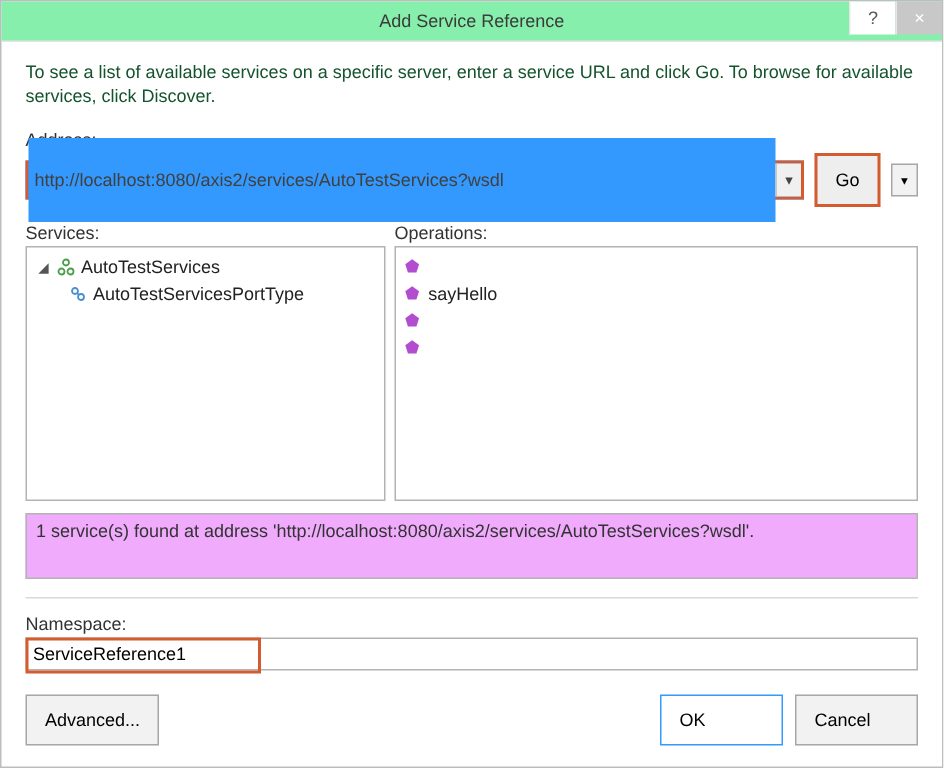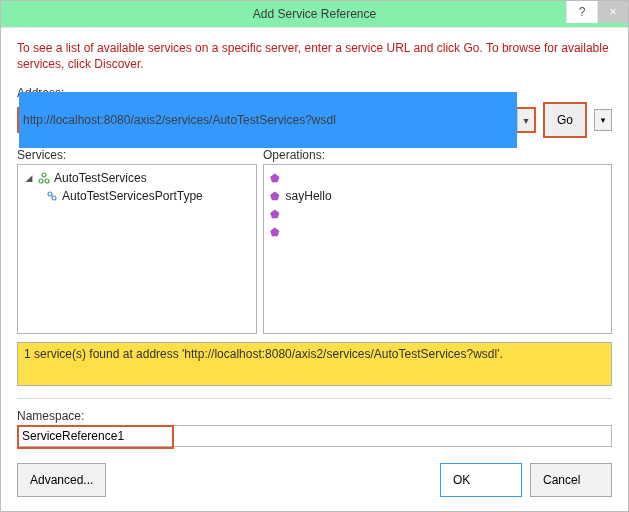--- a/index.html
+++ b/index.html
@@ -3,21 +3,21 @@
 <meta charset="utf-8">
 <style>
   html,body{margin:0;padding:0;font-family:"Segoe UI",Tahoma,sans-serif;font-size:12px;color:#000;background:#fff}
   .window{width:629px;height:512px;box-sizing:border-box;border:1px solid #bdbdbd;display:flex;flex-direction:column;background:#fff}
   .titlebar{height:28px;background:#86efac;border-bottom:1px solid #e5e5e5;display:flex;align-items:center;justify-content:center;position:relative}
   .titlebar .title{color:#3b3b3b;font-size:12px}
   .titlebar .ctrls{position:absolute;right:0;top:0;height:22px;display:flex}
   .titlebar .ctrl{width:30px;height:22px;display:flex;align-items:center;justify-content:center;color:#555;border-left:1px solid #e7e7e7;background:#fff;font-family:Arial,sans-serif}
   .titlebar .ctrl.close{background:#c8c8c8;color:#fff}
   .body{flex:1;padding:12px 16px 14px 16px;display:flex;flex-direction:column;box-sizing:border-box}
-  .instr{color:#b91c1c;line-height:1.35;margin-bottom:14px}
+  .instr{color:#14532d;line-height:1.35;margin-bottom:14px}
   .lbl{color:#333;margin-bottom:2px}
   .addr-row{display:flex;align-items:center;gap:7px;margin-bottom:8px}
   .combo{flex:1;height:22px;border:2px solid #d35b2f;display:flex;align-items:center;background:#3399ff}
   .combo input{flex:1;border:0;outline:0;height:100%;padding:17px 4px;font:inherit;color:#404040;background:#3399ff}
   .combo .dd{width:16px;height:100%;display:flex;align-items:center;justify-content:center;color:#444;background:#f0f0f0;border-left:1px solid #c7c7c7;font-size:10px}
   .btn{height:22px;border:1px solid #a7a7a7;background:#f2f2f2;padding:16px 12px;font:inherit;display:flex;align-items:center;justify-content:center;cursor:pointer}
   .btn.go{border:2px solid #d35b2f;background:#eee;height:24px}
   .split{width:32px;border-left:1px solid #c7c7c7;display:flex;align-items:center;justify-content:center;font-size:9px}
   .discover{display:flex;height:22px}
   .discover .btn{border-right:0}
@@ -27,21 +27,21 @@
   .list-col.left{width:240px}
   .list-col.right{flex:1}
   .list{border:1px solid #b3b3b3;height:170px;background:#fff;box-sizing:border-box;padding:4px 0;overflow:hidden;font-size:12px}
   .tree-row{display:flex;align-items:center;height:18px;padding:0 6px;gap:4px;color:#222;white-space:nowrap}
   .tree-row.indent{padding-left:28px}
   .tw{width:10px;display:inline-flex;justify-content:center;color:#555;font-size:9px}
   .svc-ico{width:12px;height:12px;display:inline-flex;align-items:center;justify-content:center}
   .svc-ico svg{width:12px;height:12px}
   .op-row{display:flex;align-items:center;height:18px;padding:0 6px;gap:6px;color:#222}
   .op-ico{color:#b24dcf;font-size:11px;line-height:1}
-  .status{margin-top:8px;border:1px solid #b3b3b3;background:#fde047;height:44px;box-sizing:border-box;padding:4px 6px;color:#333;overflow:hidden}
+  .status{margin-top:8px;border:1px solid #b3b3b3;background:#f0abfc;height:44px;box-sizing:border-box;padding:4px 6px;color:#333;overflow:hidden}
   .sep{height:1px;background:#d9d9d9;margin:12px 0 10px 0}
   .ns-input{width:100%;height:22px;border:1px solid #b3b3b3;font:inherit;padding:0 4px;box-sizing:border-box}
   .ns-wrap{position:relative}
   .ns-highlight{position:absolute;left:0;top:0;height:24px;width:157px;border:2px solid #d35b2f;box-sizing:border-box;pointer-events:none}
   .footer{display:flex;align-items:center;margin-top:16px}
   .footer .spacer{flex:1}
   .footer .btn{min-width:82px;justify-content:flex-start}
   .footer .btn.primary{border:1px solid #3399ff;background:#fff}
   .footer .btn + .btn{margin-left:8px}
 </style>

